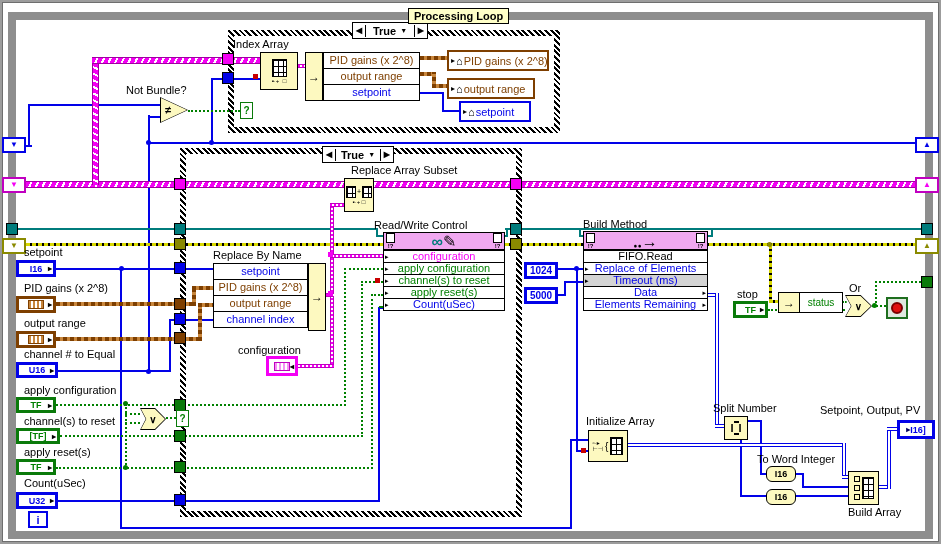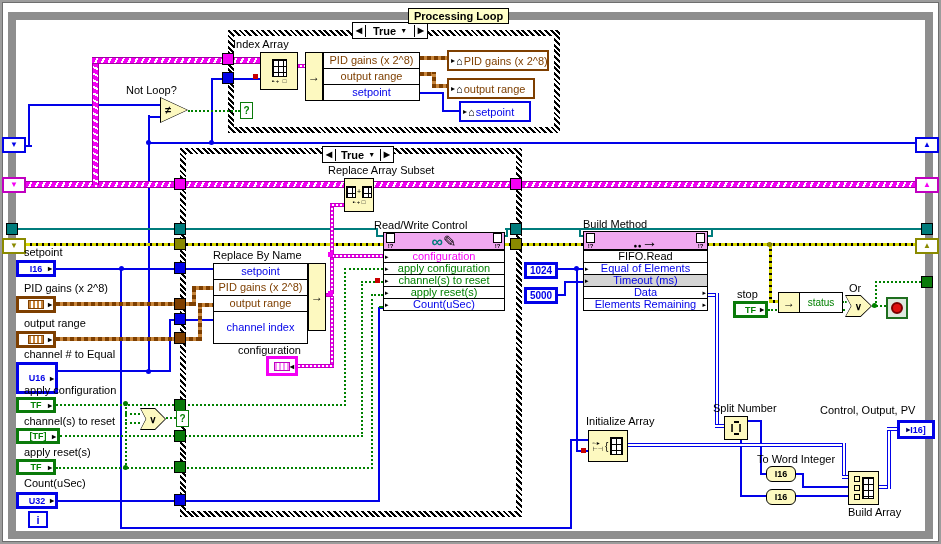--- a/index.html
+++ b/index.html
@@ -321,21 +321,21 @@
   <div class="rows" style="left:213px;top:263px;width:95px">
     <div class="row" style="height:17px;color:#0202e8">
         <span>setpoint</span>
       </div>
     <div class="row" style="height:17px;color:#7e3f00">
         <span>PID gains (x 2^8)</span>
       </div>
     <div class="row" style="height:17px;color:#7e3f00">
         <span>output range</span>
       </div>
-    <div class="row" style="height:33px;color:#0202e8">
+    <div class="row" style="height:17px;color:#0202e8">
         <span>channel index</span>
       </div>
   </div>
   <div class="node" style="left:308px;top:263px;width:18px;height:68px;font-weight:bold;font-size:12px">
     <span>→</span>
   </div>
 
   <div class="term" style="left:266px;top:356px;width:32px;height:20px;border-color:#f400f4">
     <span class="mclu pk"></span>
     <span class="aout">◂</span>
@@ -385,21 +385,21 @@
         <span class="pg"></span>
         <span class="bang">!?</span>
       </span>
   </div>
   <div class="rows" style="left:583px;top:250px;width:125px">
     <div class="row" style="height:13px;color:#000">
         <span>FIFO.Read</span>
       </div>
     <div class="row" style="height:13px;color:#0202e8">
         <span class="ain">▸</span>
-        <span>Equal of Elements</span>
+        <span>Replace of Elements</span>
       </div>
     <div class="row" style="height:13px;color:#0202e8;background:#d4d4d4">
         <span class="ain">▸</span>
         <span>Timeout (ms)</span>
       </div>
     <div class="row" style="height:13px;color:#0202e8">
         <span>Data</span>
         <span class="aout">▸</span>
       </div>
     <div class="row" style="height:13px;color:#0202e8">
@@ -493,21 +493,21 @@
       <span class="aout">▸</span>
     </div>
 
   <div class="lbl" style="left:24px;top:317px">output range</div>
   <div class="term" style="left:16px;top:331px;width:40px;height:17px;border-color:#7e3f00">
       <span class="mclu"></span>
       <span class="aout">▸</span>
     </div>
 
   <div class="lbl" style="left:24px;top:348px">channel # to Equal</div>
-  <div class="term" style="left:16px;top:362px;width:42px;height:32px;border-color:#0202e8;color:#0202e8">
+  <div class="term" style="left:16px;top:362px;width:42px;height:16px;border-color:#0202e8;color:#0202e8">
       <span>U16</span>
       <span class="aout">▸</span>
     </div>
 
   <div class="lbl" style="left:24px;top:384px">apply configuration</div>
   <div class="term" style="left:16px;top:397px;width:40px;height:16px;border-color:#0a7a0a;color:#008000">
       <span>TF</span>
       <span class="aout">▸</span>
     </div>
 
@@ -541,26 +541,26 @@
     <span class="sb">◀</span>
     <span class="sl">
         <span>True</span>
         <span class="dd">▼</span>
       </span>
     <span class="sb">▶</span>
   </div>
 
   <div class="boxlbl" style="left:408px;top:8px">Processing Loop</div>
   <div class="lbl" style="left:233px;top:38px">Index Array</div>
-  <div class="lbl" style="left:126px;top:84px">Not Loop?</div>
-  <div class="lbl" style="left:328px;top:164px">Replace Array Subset</div>
+  <div class="lbl" style="left:126px;top:84px">Not Bundle?</div>
+  <div class="lbl" style="left:351px;top:164px">Replace Array Subset</div>
   <div class="lbl" style="left:213px;top:249px">Replace By Name</div>
   <div class="lbl" style="left:374px;top:219px">Read/Write Control</div>
   <div class="lbl" style="left:583px;top:218px">Build Method</div>
   <div class="lbl" style="left:238px;top:344px">configuration</div>
   <div class="lbl" style="left:737px;top:288px">stop</div>
   <div class="lbl" style="left:849px;top:282px">Or</div>
   <div class="lbl" style="left:586px;top:415px">Initialize Array</div>
   <div class="lbl" style="left:713px;top:402px">Split Number</div>
   <div class="lbl" style="left:757px;top:453px">To Word Integer</div>
   <div class="lbl" style="left:848px;top:506px">Build Array</div>
-  <div class="lbl" style="left:820px;top:404px">Control, Output, PV</div>
+  <div class="lbl" style="left:820px;top:404px">Setpoint, Output, PV</div>
 </div>
 
 </body></html>

